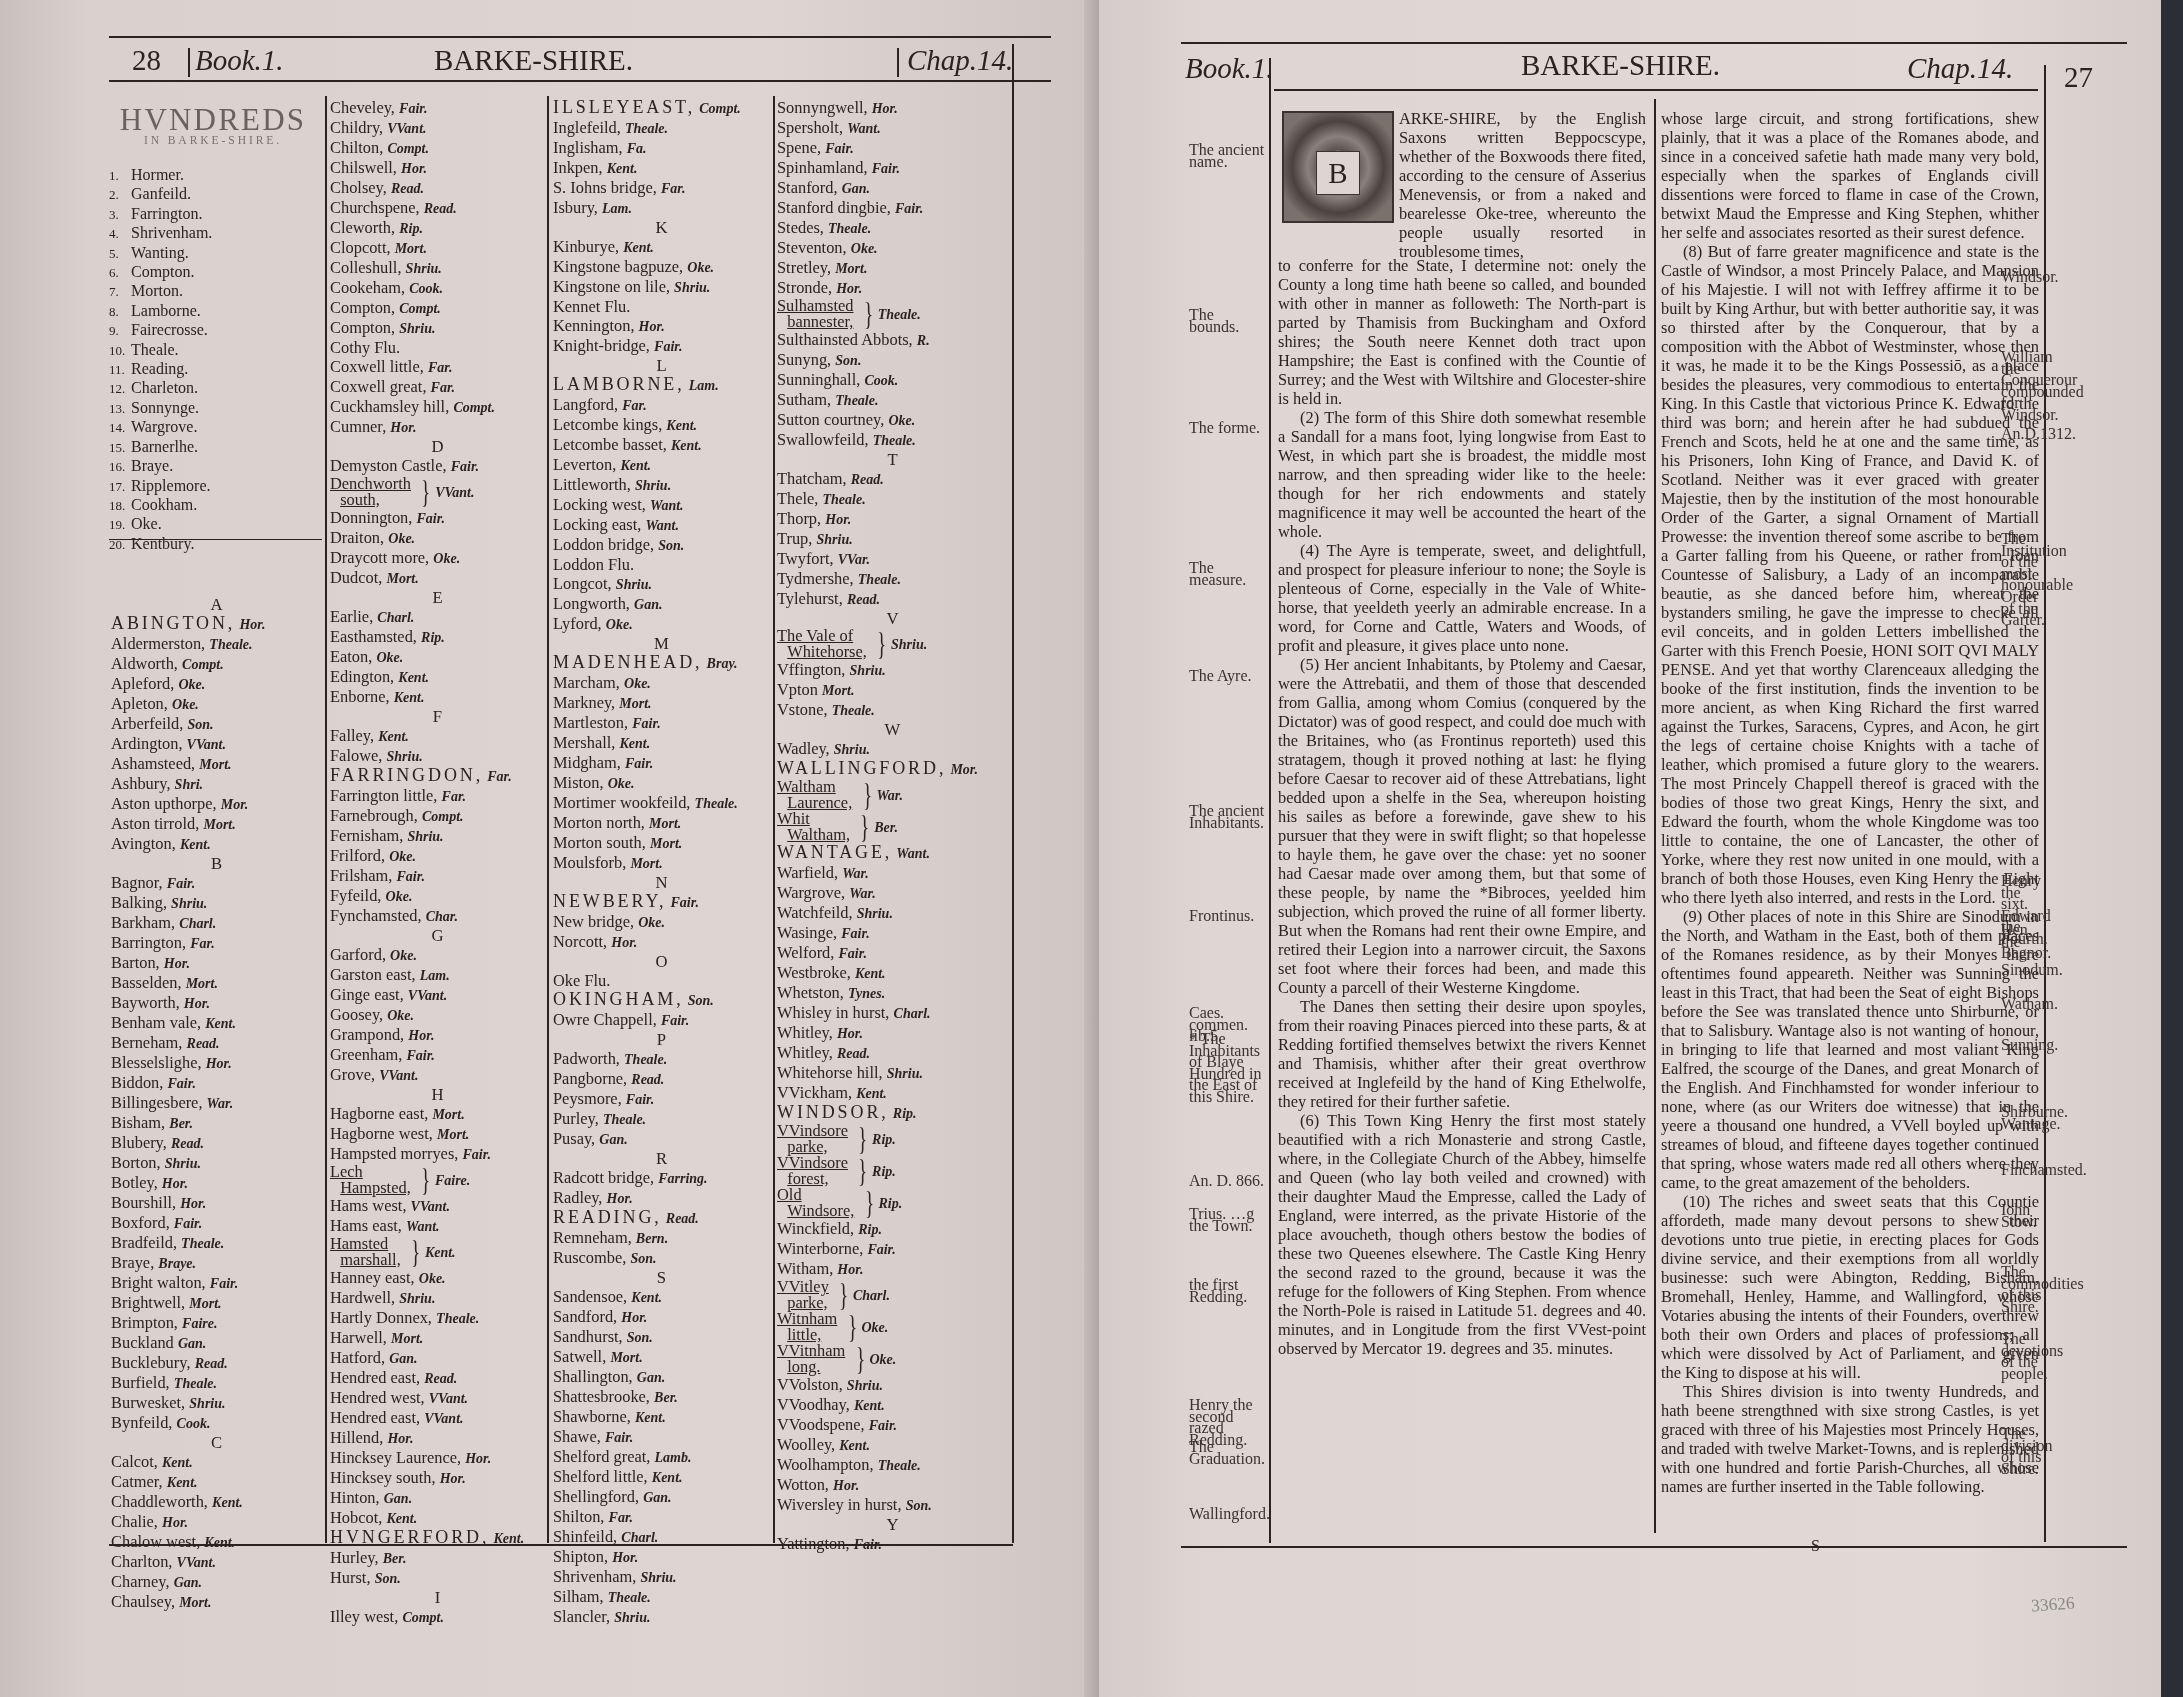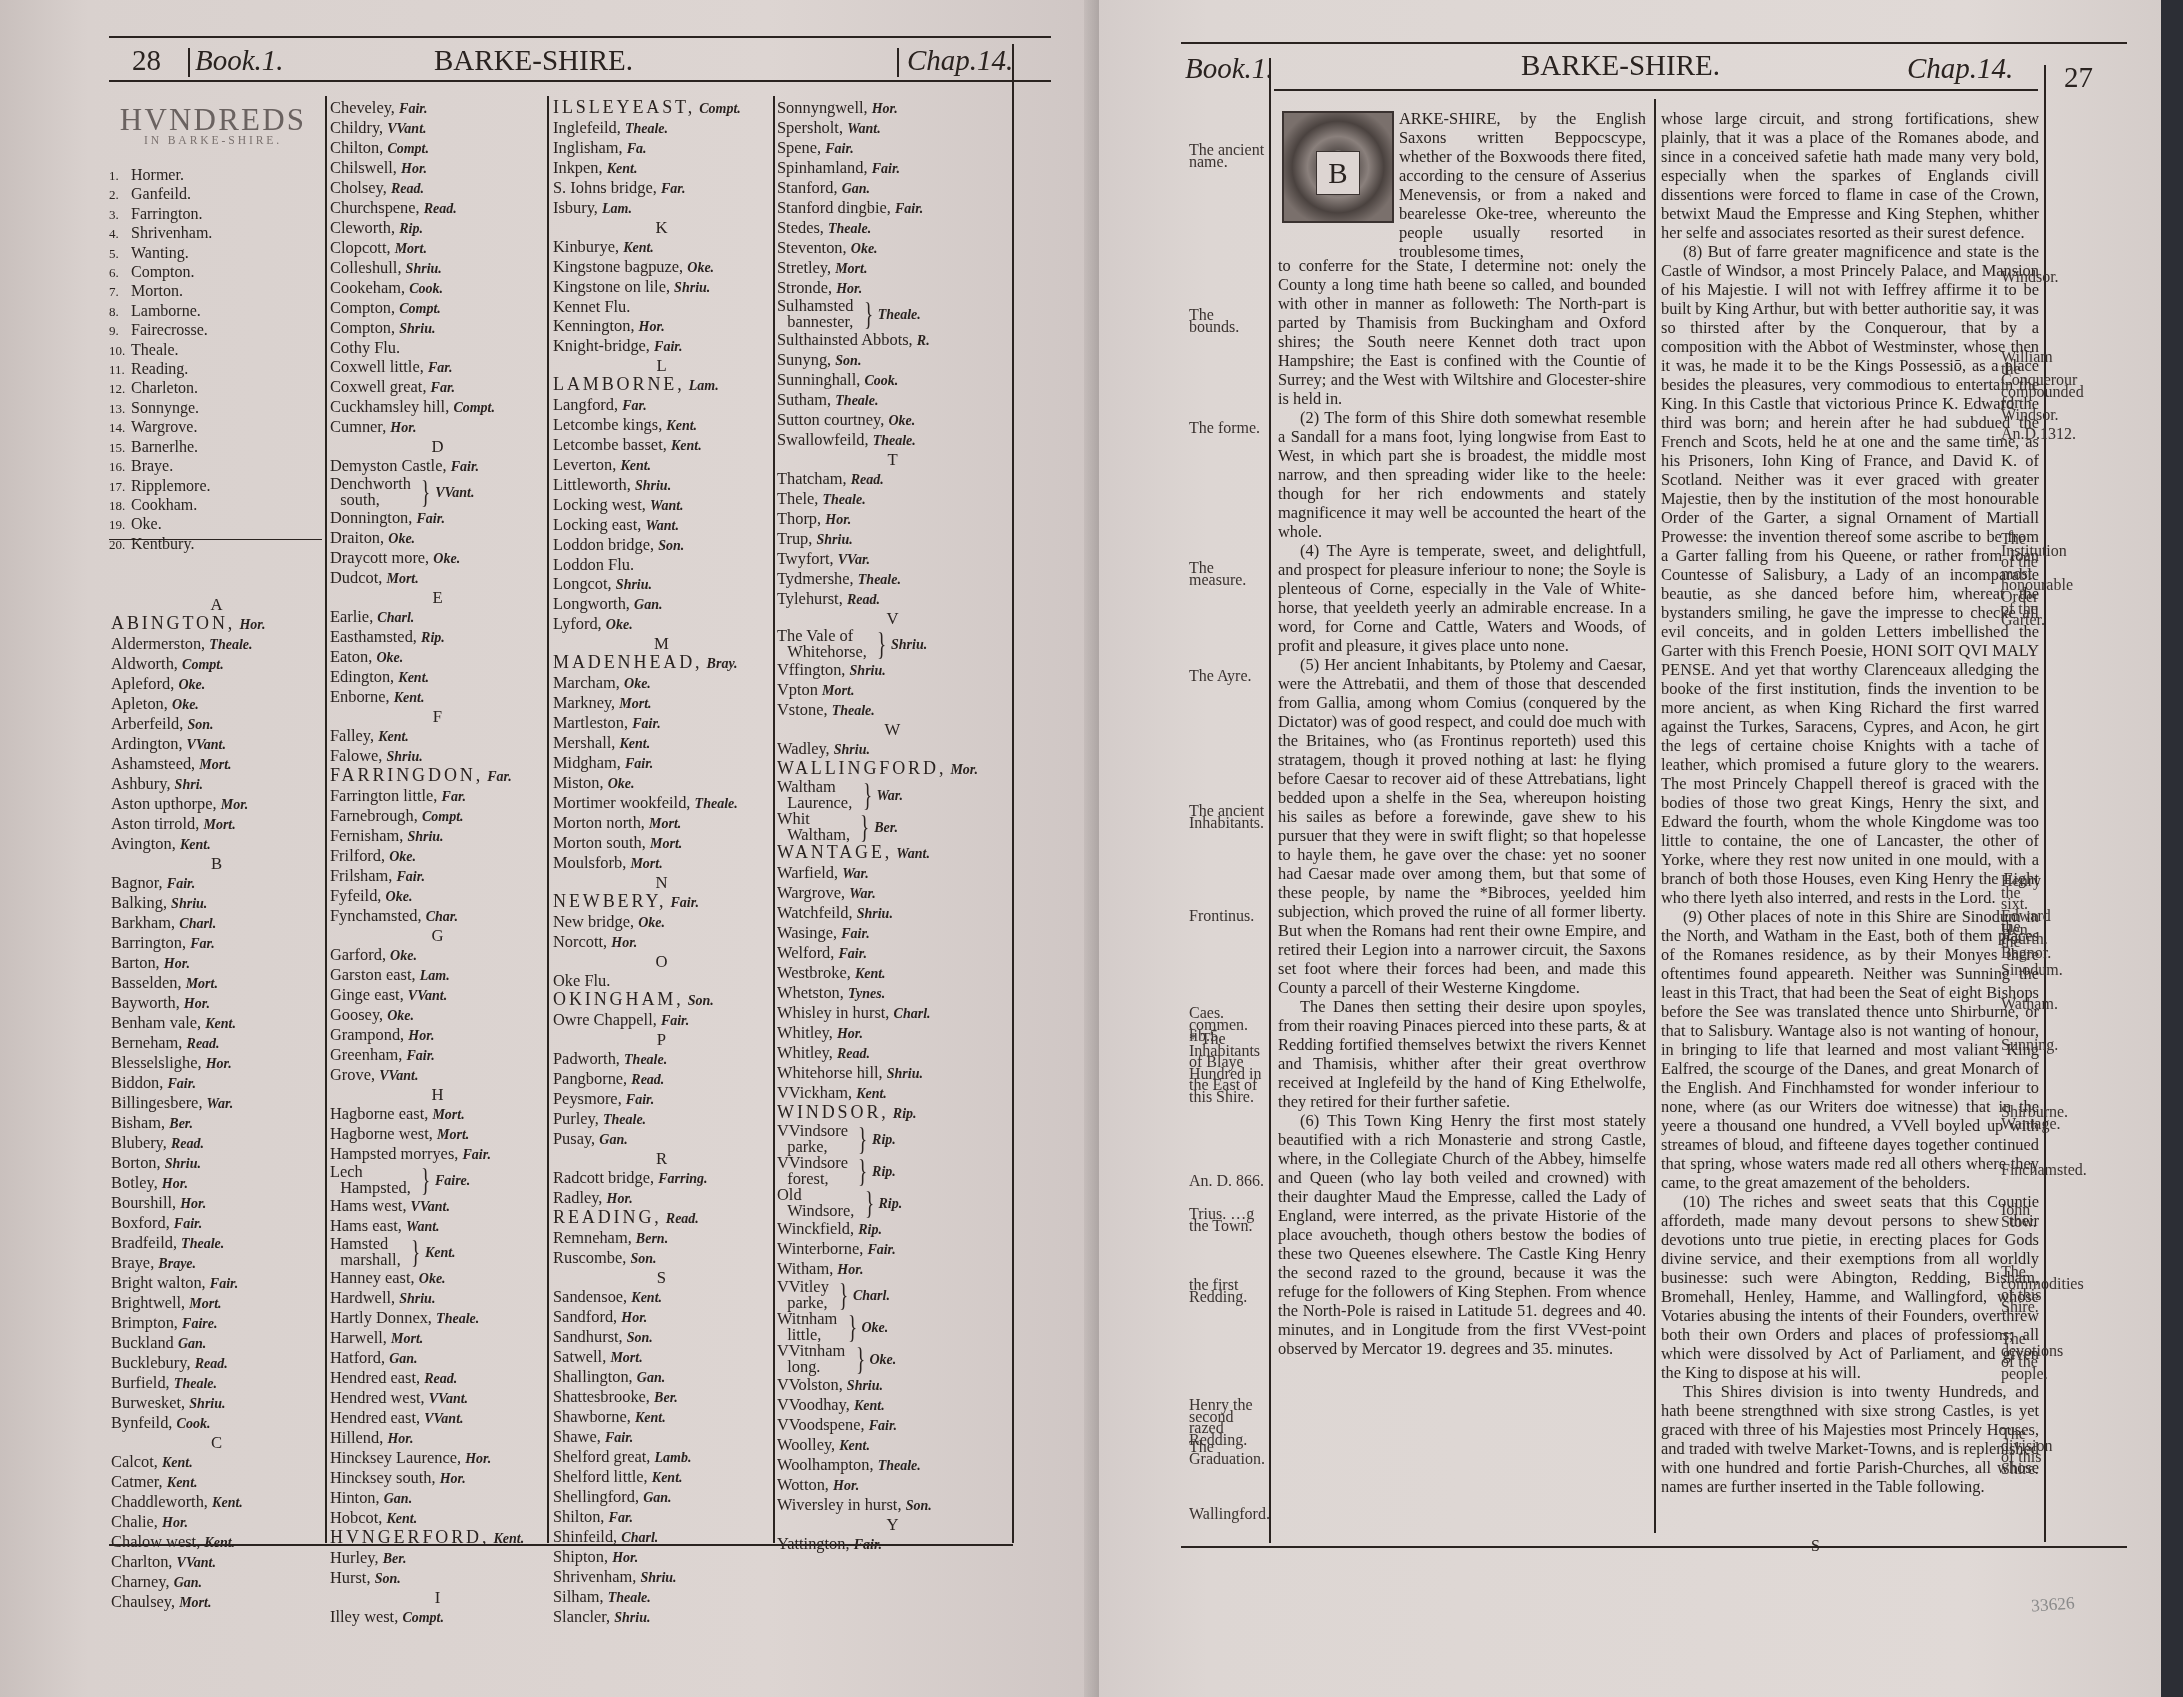--- a/index.html
+++ b/index.html
@@ -21,21 +21,21 @@
   .dark-edge { position:absolute; right:0; top:0; width:42px; height:1698px; background:#2c2e35; }
   .rule { position:absolute; background:#2a2320; }
   .running-head { position:absolute; font-size:29px; }
   
   .col { position:absolute; font-size:16.4px; line-height:19px; }
   .col .entry { white-space:nowrap; }
   .col .entry .hun { font-style:italic; font-weight:bold; font-size:14px; }
   .col .entry.caps .nm { letter-spacing:2.9px; font-size:18px;margin-top:28px; }
   .col .letter { text-align:center; font-size:16.7px; }
   .col .bracket { display:flex; align-items:center; }
-  .col .bracket .names { display:flex; flex-direction:column; line-height:16px; }
+  .col .bracket .names { display:flex; flex-direction:column; line-height:16px;text-decoration:underline; }
   .col .bracket .brace { font-size:32px; line-height:29px; margin:0 1.5px 0 7.3px; transform:scaleX(0.6); }
   .hundreds-title { position:absolute; left:111px; top:102px; width:204px; text-align:center; font-size:31px; letter-spacing:2.2px; color:#6a6260; }
   .hundreds-sub { position:absolute; left:111px; top:134px; width:204px; text-align:center; font-size:11.6px; letter-spacing:2.9px; color:#7a716e; }
   .hundreds-list { position:absolute; left:109px; top:166px; font-size:16px; line-height:18.4px; }
   .hundreds-list .num { display:inline-block; width:22px; font-size:13px; }
   
   .prose { position:absolute; font-size:16.4px; line-height:19px; text-align:justify; }
   .prose p { margin:0; text-indent:22px; }
   .prose p.noind { text-indent:0; }
   .margin-note { position:absolute; font-size:16px; line-height:11.6px; color:#3a322f; }

